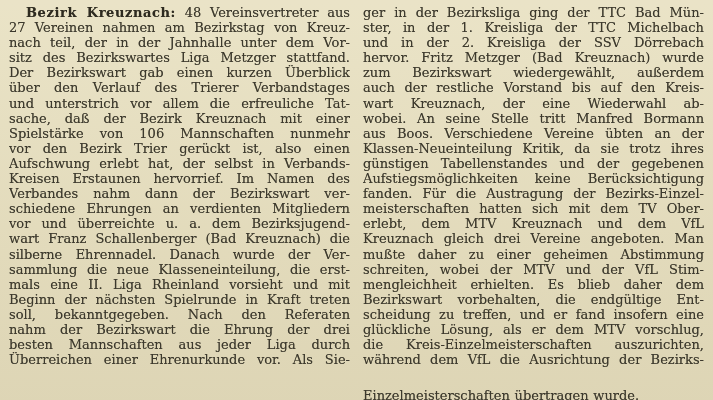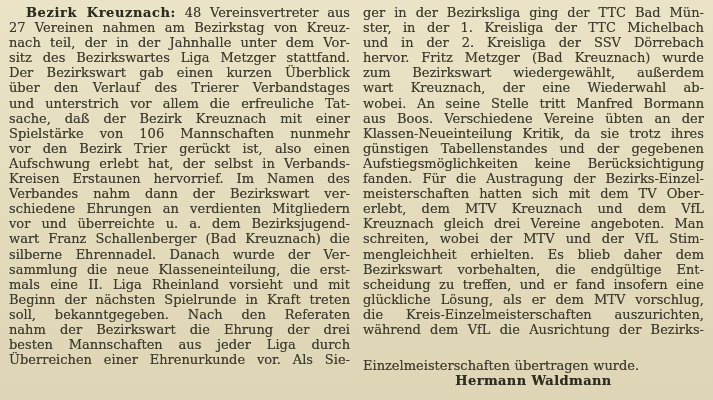--- a/index.html
+++ b/index.html
@@ -85,30 +85,32 @@
       </div>
   </div>
 
   <div class="col">
     <div>
         <div class="line">ger in der Bezirksliga ging der TTC Bad Mün-</div>
         <div class="line">ster, in der 1. Kreisliga der TTC Michelbach</div>
         <div class="line">und in der 2. Kreisliga der SSV Dörrebach</div>
         <div class="line">hervor. Fritz Metzger (Bad Kreuznach) wurde</div>
         <div class="line">zum Bezirkswart wiedergewählt, außerdem</div>
+        <div class="line">auch der restliche Vorstand bis auf den Kreis-</div>
         <div class="line">wart Kreuznach, der eine Wiederwahl ab-</div>
         <div class="line">wobei. An seine Stelle tritt Manfred Bormann</div>
         <div class="line">aus Boos. Verschiedene Vereine übten an der</div>
         <div class="line">Klassen-Neueinteilung Kritik, da sie trotz ihres</div>
         <div class="line">günstigen Tabellenstandes und der gegebenen</div>
         <div class="line">Aufstiegsmöglichkeiten keine Berücksichtigung</div>
         <div class="line">fanden. Für die Austragung der Bezirks-Einzel-</div>
         <div class="line">meisterschaften hatten sich mit dem TV Ober-</div>
         <div class="line">erlebt, dem MTV Kreuznach und dem VfL</div>
         <div class="line">Kreuznach gleich drei Vereine angeboten. Man</div>
+        <div class="line">mußte daher zu einer geheimen Abstimmung</div>
         <div class="line">schreiten, wobei der MTV und der VfL Stim-</div>
         <div class="line">mengleichheit erhielten. Es blieb daher dem</div>
         <div class="line">Bezirkswart vorbehalten, die endgültige Ent-</div>
         <div class="line">scheidung zu treffen, und er fand insofern eine</div>
         <div class="line">glückliche Lösung, als er dem MTV vorschlug,</div>
         <div class="line">die Kreis-Einzelmeisterschaften auszurichten,</div>
         <div class="line">während dem VfL die Ausrichtung der Bezirks-</div>
         <div class="line ragged">Einzelmeisterschaften übertragen wurde.</div>
       </div>
     <div class="signature">Hermann Waldmann</div>

